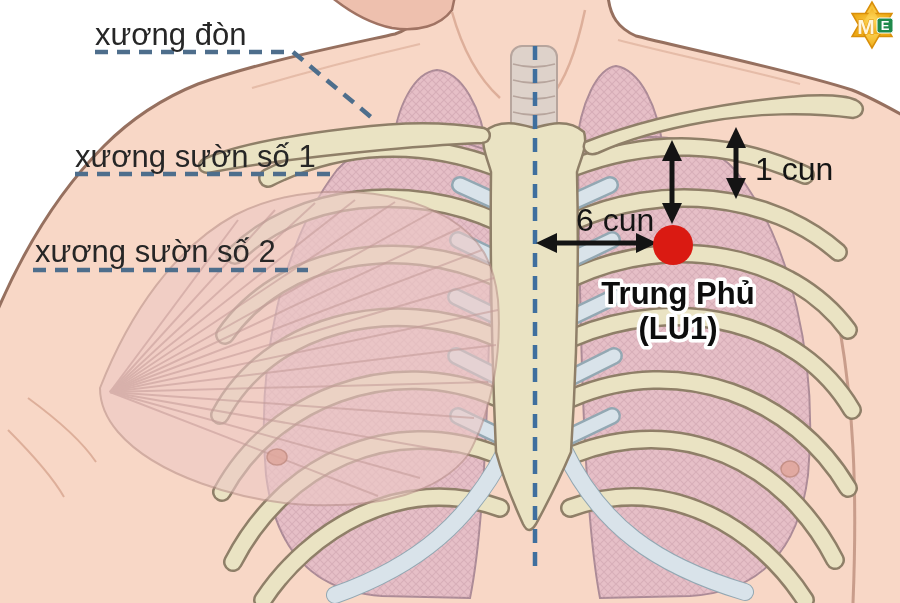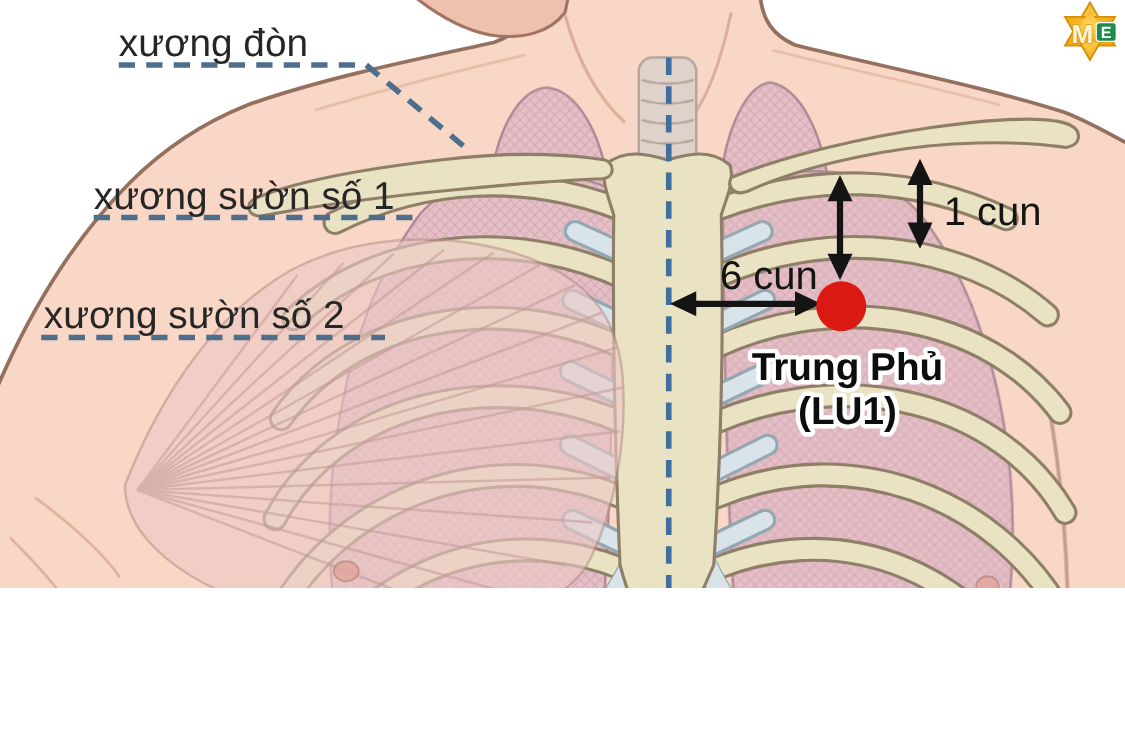--- a/index.html
+++ b/index.html
@@ -1,16 +1,16 @@
 <!DOCTYPE html>
 <html><head>
 <meta charset="utf-8">
 <style>
   html,body{margin:0;padding:0;background:#fff;}
-  .stage{position:relative;width:900px;height:470px;overflow:hidden;background:#3b82f6;
+  .stage{position:relative;width:900px;height:603px;overflow:hidden;background:#3b82f6;
          font-family:"Liberation Sans", sans-serif;}
   svg{display:block;}
   svg text{font-family:"Liberation Sans", sans-serif;}
   .lbl{font-size:31px;fill:#262626;}
   .measure{font-size:32px;fill:#141414;}
   .pointname{font-size:31px;font-weight:bold;fill:#0d0d0d;stroke:#ffffff;stroke-width:7px;
              paint-order:stroke;stroke-linejoin:round;text-anchor:middle;}
   .logoM{font-size:21px;font-weight:bold;fill:#fff6dd;stroke:#e09310;stroke-width:1px;paint-order:stroke;text-anchor:middle;}
   .logoE{font-size:13px;font-weight:bold;fill:#ffffff;text-anchor:middle;}
 </style>

